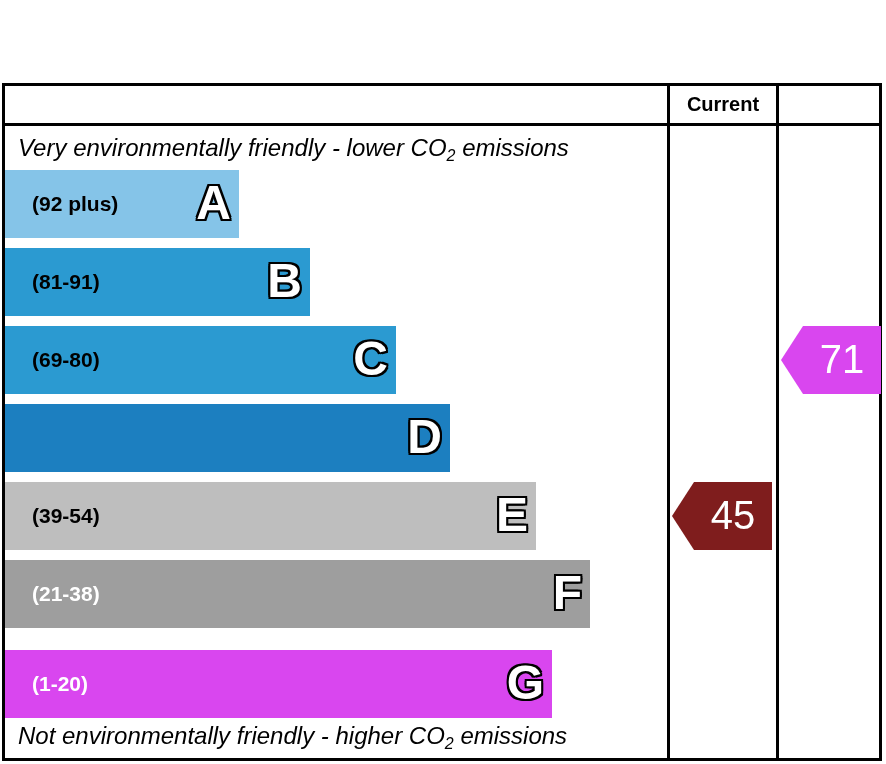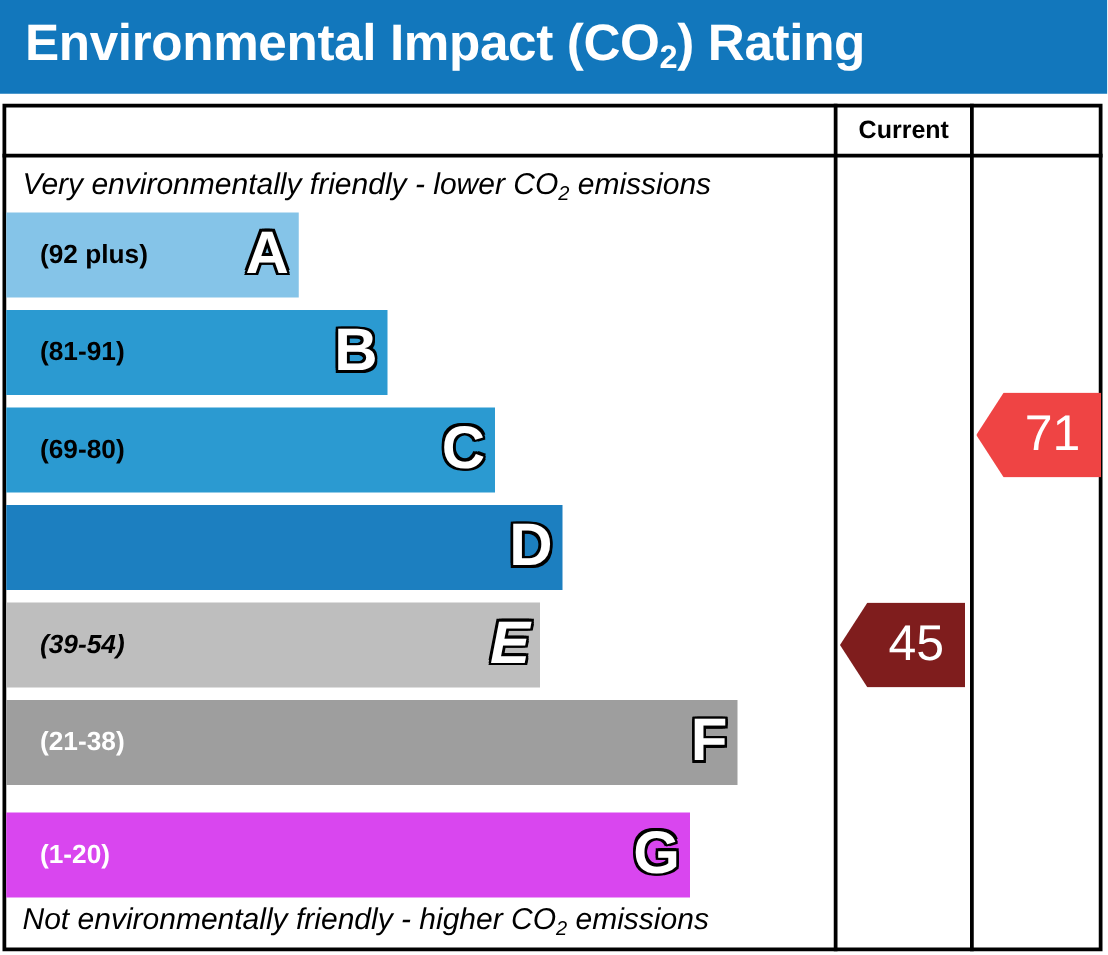--- a/index.html
+++ b/index.html
@@ -158,25 +158,20 @@
     text-align: center;
     font-size: 40px;
     color: #ffffff;
   }
 </style>
 </head>
 <body>
 
 <div id="epc">
 
-  <div class="title-bar">
-    <div class="title-text">
-      <span>Environmental Impact (CO</span><sub>2</sub><span>) Rating</span>
-    </div>
-  </div>
 
   <div class="frame"></div>
   <div class="vline c1"></div>
   <div class="vline c2"></div>
   <div class="hline-head"></div>
 
   <div class="col-head current">Current</div>
 
   <div class="caption top">
     <span>Very environmentally friendly - lower CO</span><sub>2</sub><span> emissions</span>
@@ -191,39 +186,39 @@
         <div class="band-range" style="color: rgb(0, 0, 0);">(81-91)</div>
         <div class="band-letter">B</div>
       </div>
       <div class="band" style="top: 326px; width: 375px; background: rgb(43, 154, 209); padding-left: 16px;">
         <div class="band-range" style="color: rgb(0, 0, 0);">(69-80)</div>
         <div class="band-letter">C</div>
       </div>
       <div class="band" style="top: 404px; width: 445px; background: rgb(28, 127, 192);">
         <div class="band-letter">D</div>
       </div>
-      <div class="band" style="top: 482px; width: 427px; background: rgb(190, 190, 190); font-style: italic;">
+      <div class="band" style="top: 482px; width: 531px; background: rgb(190, 190, 190);">
         <div class="band-range" style="color: rgb(0, 0, 0);">(39-54)</div>
         <div class="band-letter">E</div>
       </div>
       <div class="band" style="top: 560px; width: 585px; background: rgb(158, 158, 158);">
         <div class="band-range" style="color: rgb(255, 255, 255);">(21-38)</div>
         <div class="band-letter">F</div>
       </div>
       <div class="band" style="top: 638px; width: 547px; background: #d946ef; margin-top: 12px;">
         <div class="band-range" style="color: rgb(255, 255, 255);">(1-20)</div>
         <div class="band-letter">G</div>
       </div>
     </div>
 
   <div id="markers-layer">
       <div class="marker" style="left: 672px; width: 100px; top: 482px; background: #7f1d1d;">
         <div class="marker-value">45</div>
       </div>
-      <div class="marker" style="left: 781px; width: 100px; top: 314px; background: #ef4444;">
+      <div class="marker" style="left: 781px; width: 100px; top: 326px; background: #d946ef;">
         <div class="marker-value">71</div>
       </div>
     </div>
 
   <div class="caption bottom">
     <span>Not environmentally friendly - higher CO</span><sub>2</sub><span> emissions</span>
   </div>
 
 </div>
 

